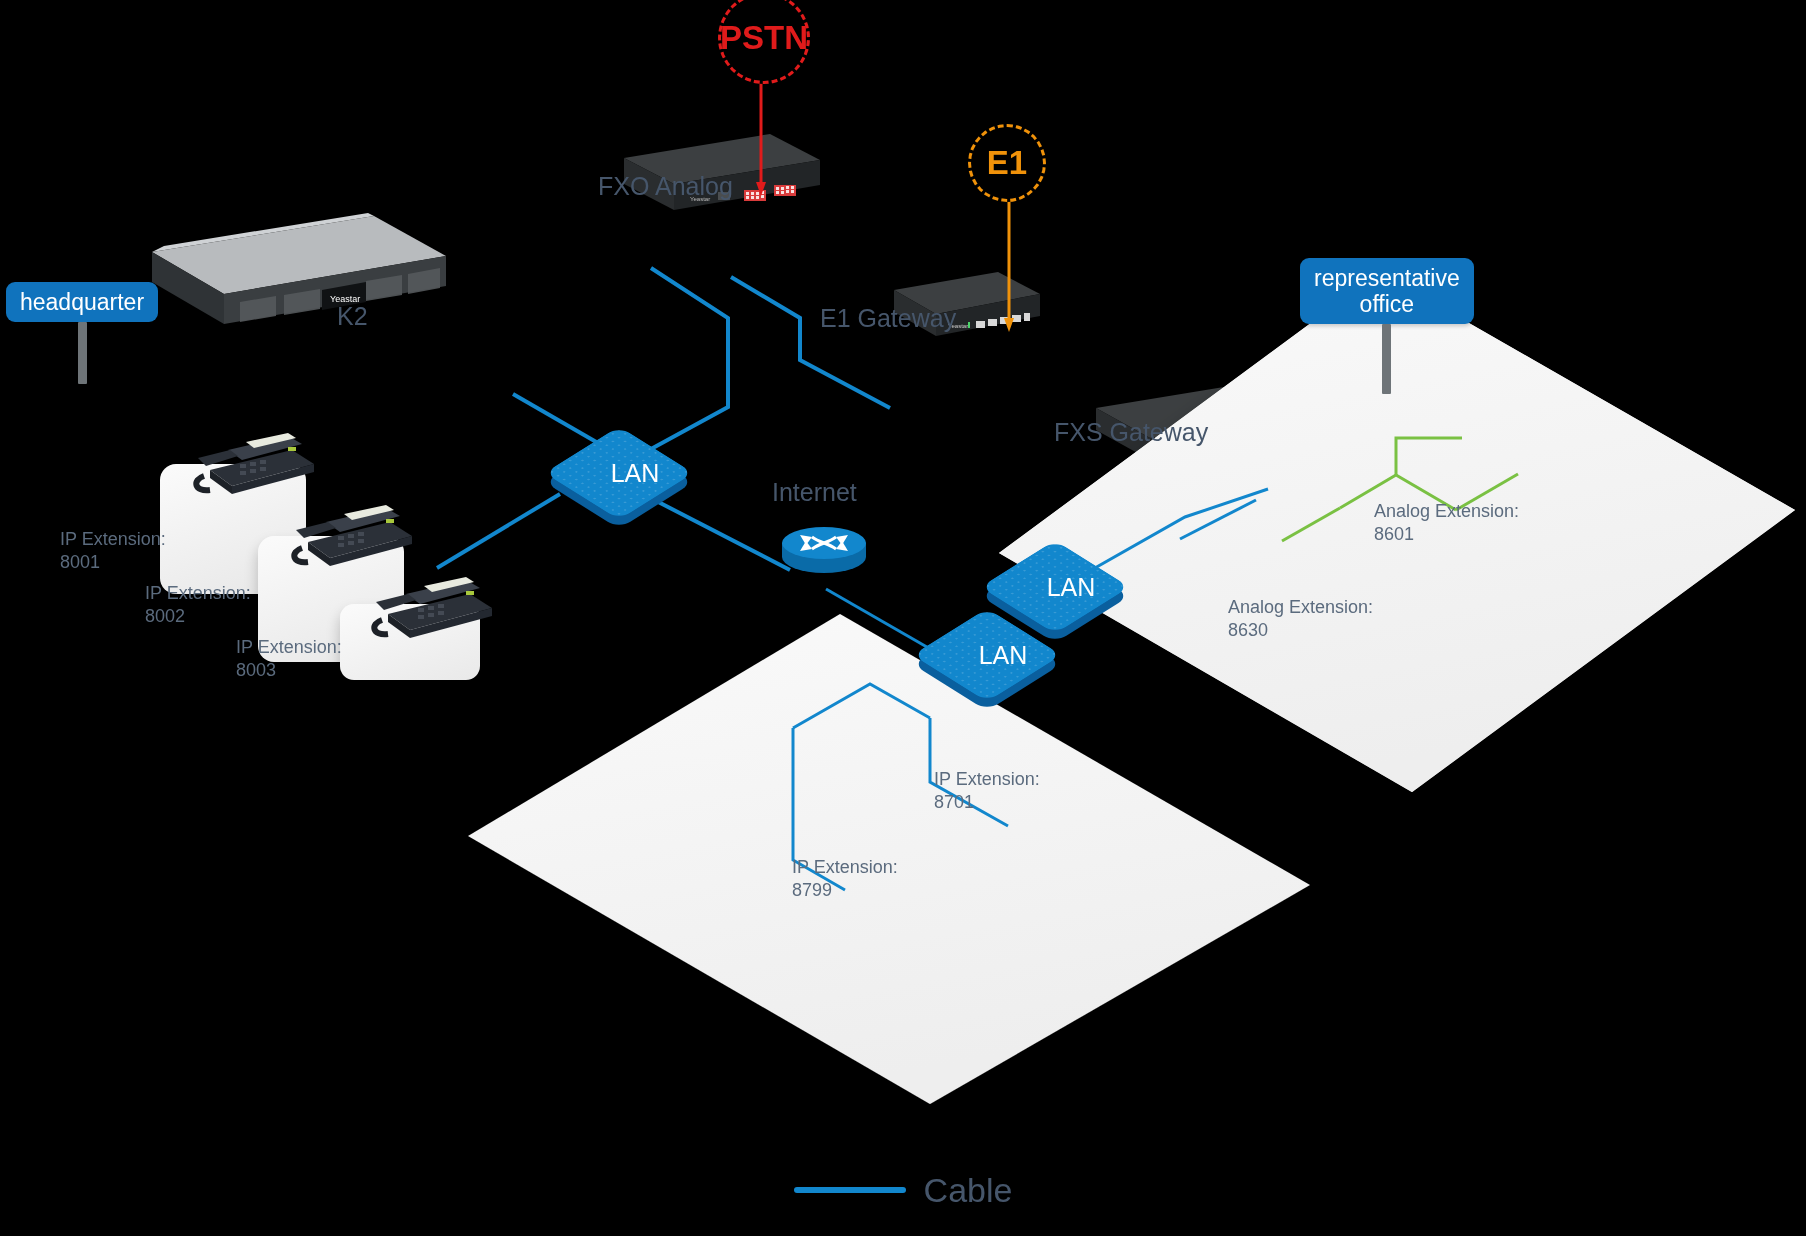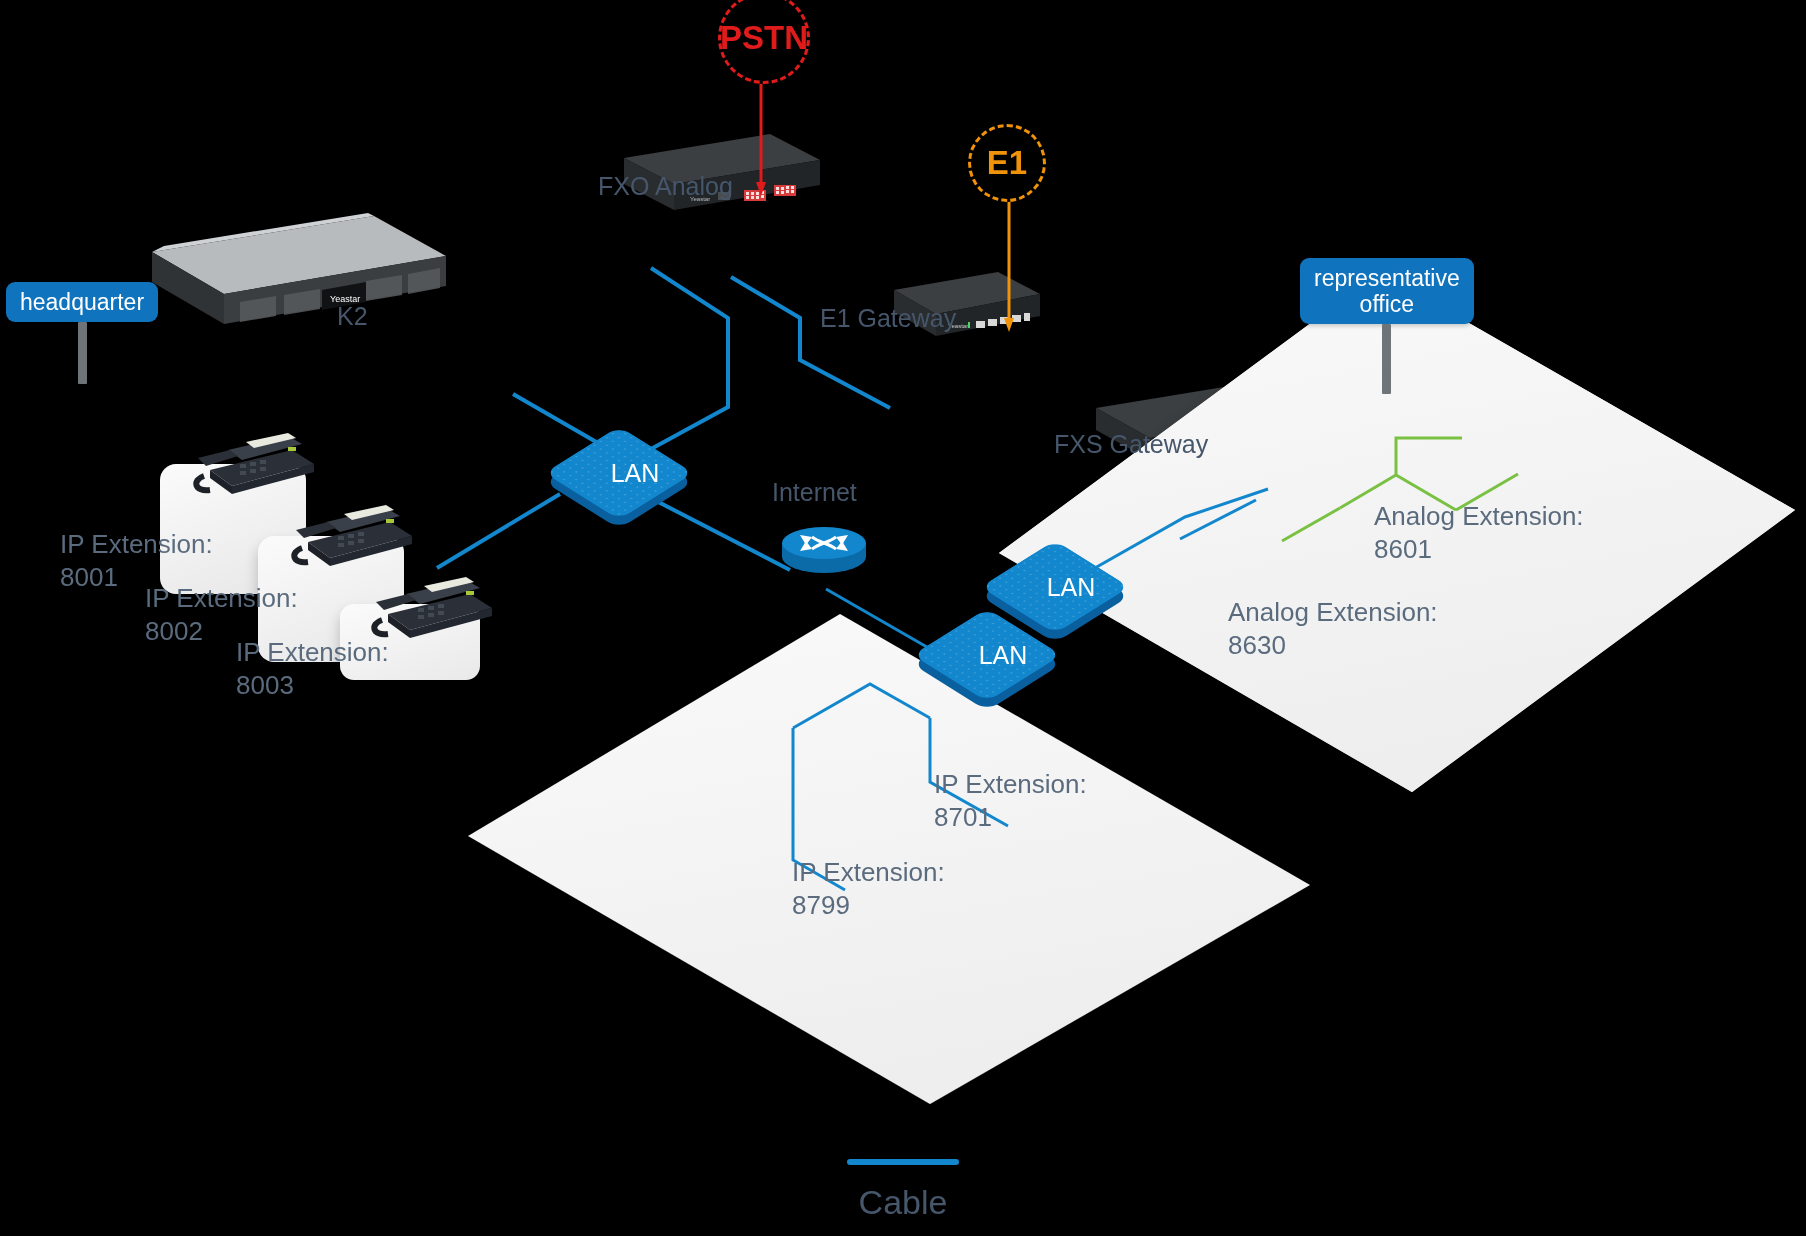--- a/index.html
+++ b/index.html
@@ -38,27 +38,27 @@
      font-size:25px;z-index:4;}
 
   
   .bubble{position:absolute;border-radius:50%;display:flex;align-items:center;
      justify-content:center;font-size:33px;font-weight:700;z-index:25;background:#000;}
   .bubble.pstn{border:3px dashed #e01b1b;color:#e01b1b;}
   .bubble.e1{border:3px dashed #f0920a;color:#f0920a;}
 
   
   .caption{position:absolute;color:#46566b;font-size:25px;z-index:22;white-space:nowrap;}
-  .ext-label{position:absolute;color:#5b6b7e;font-size:26px;line-height:1.26;
+  .ext-label{position:absolute;color:#5b6b7e;font-size:18px;line-height:1.26;
      z-index:22;white-space:pre-line;}
 
   
   #legend{position:absolute;left:0;bottom:18px;width:1806px;height:56px;
      display:flex;align-items:center;justify-content:center;gap:52px;z-index:40;}
-  .leg-item{display:flex;align-items:center;gap:18px;flex-direction:column;}
+  .leg-item{display:flex;align-items:center;gap:18px;}
   .leg-line{width:112px;height:6px;border-radius:3px;display:block;}
   .leg-text{color:#46566b;font-size:34px;}
 </style>
 </head>
 <body>
 
 <div id="stage">
 
   <svg id="floors" class="layer">
     <defs>
@@ -232,21 +232,21 @@
       <g fill="#e8e8e8">
         <rect x="138" y="69" width="14" height="8"></rect>
         <rect x="164" y="66" width="26" height="10"></rect>
         <rect x="198" y="60" width="26" height="10"></rect>
       </g>
       <g fill="#4cd46a">
         <rect x="157" y="67" width="2" height="7"></rect>
           <rect x="194" y="62" width="2" height="7"></rect>
       </g>
     </svg>
-    <div class="caption" style="left:-36px;top:52px;">FXS Gateway</div>
+    <div class="caption" style="left:-36px;top:40px;">FXS Gateway</div>
   </div>
 
   <div class="signpost" style="left:6px;top:282px;">
     <div class="sign-label">headquarter</div>
     <div class="sign-pole" style="height:62px;"></div>
   </div>
 
 
   <div class="signpost" style="left:1300px;top:258px;">
     <div class="sign-label">representative

